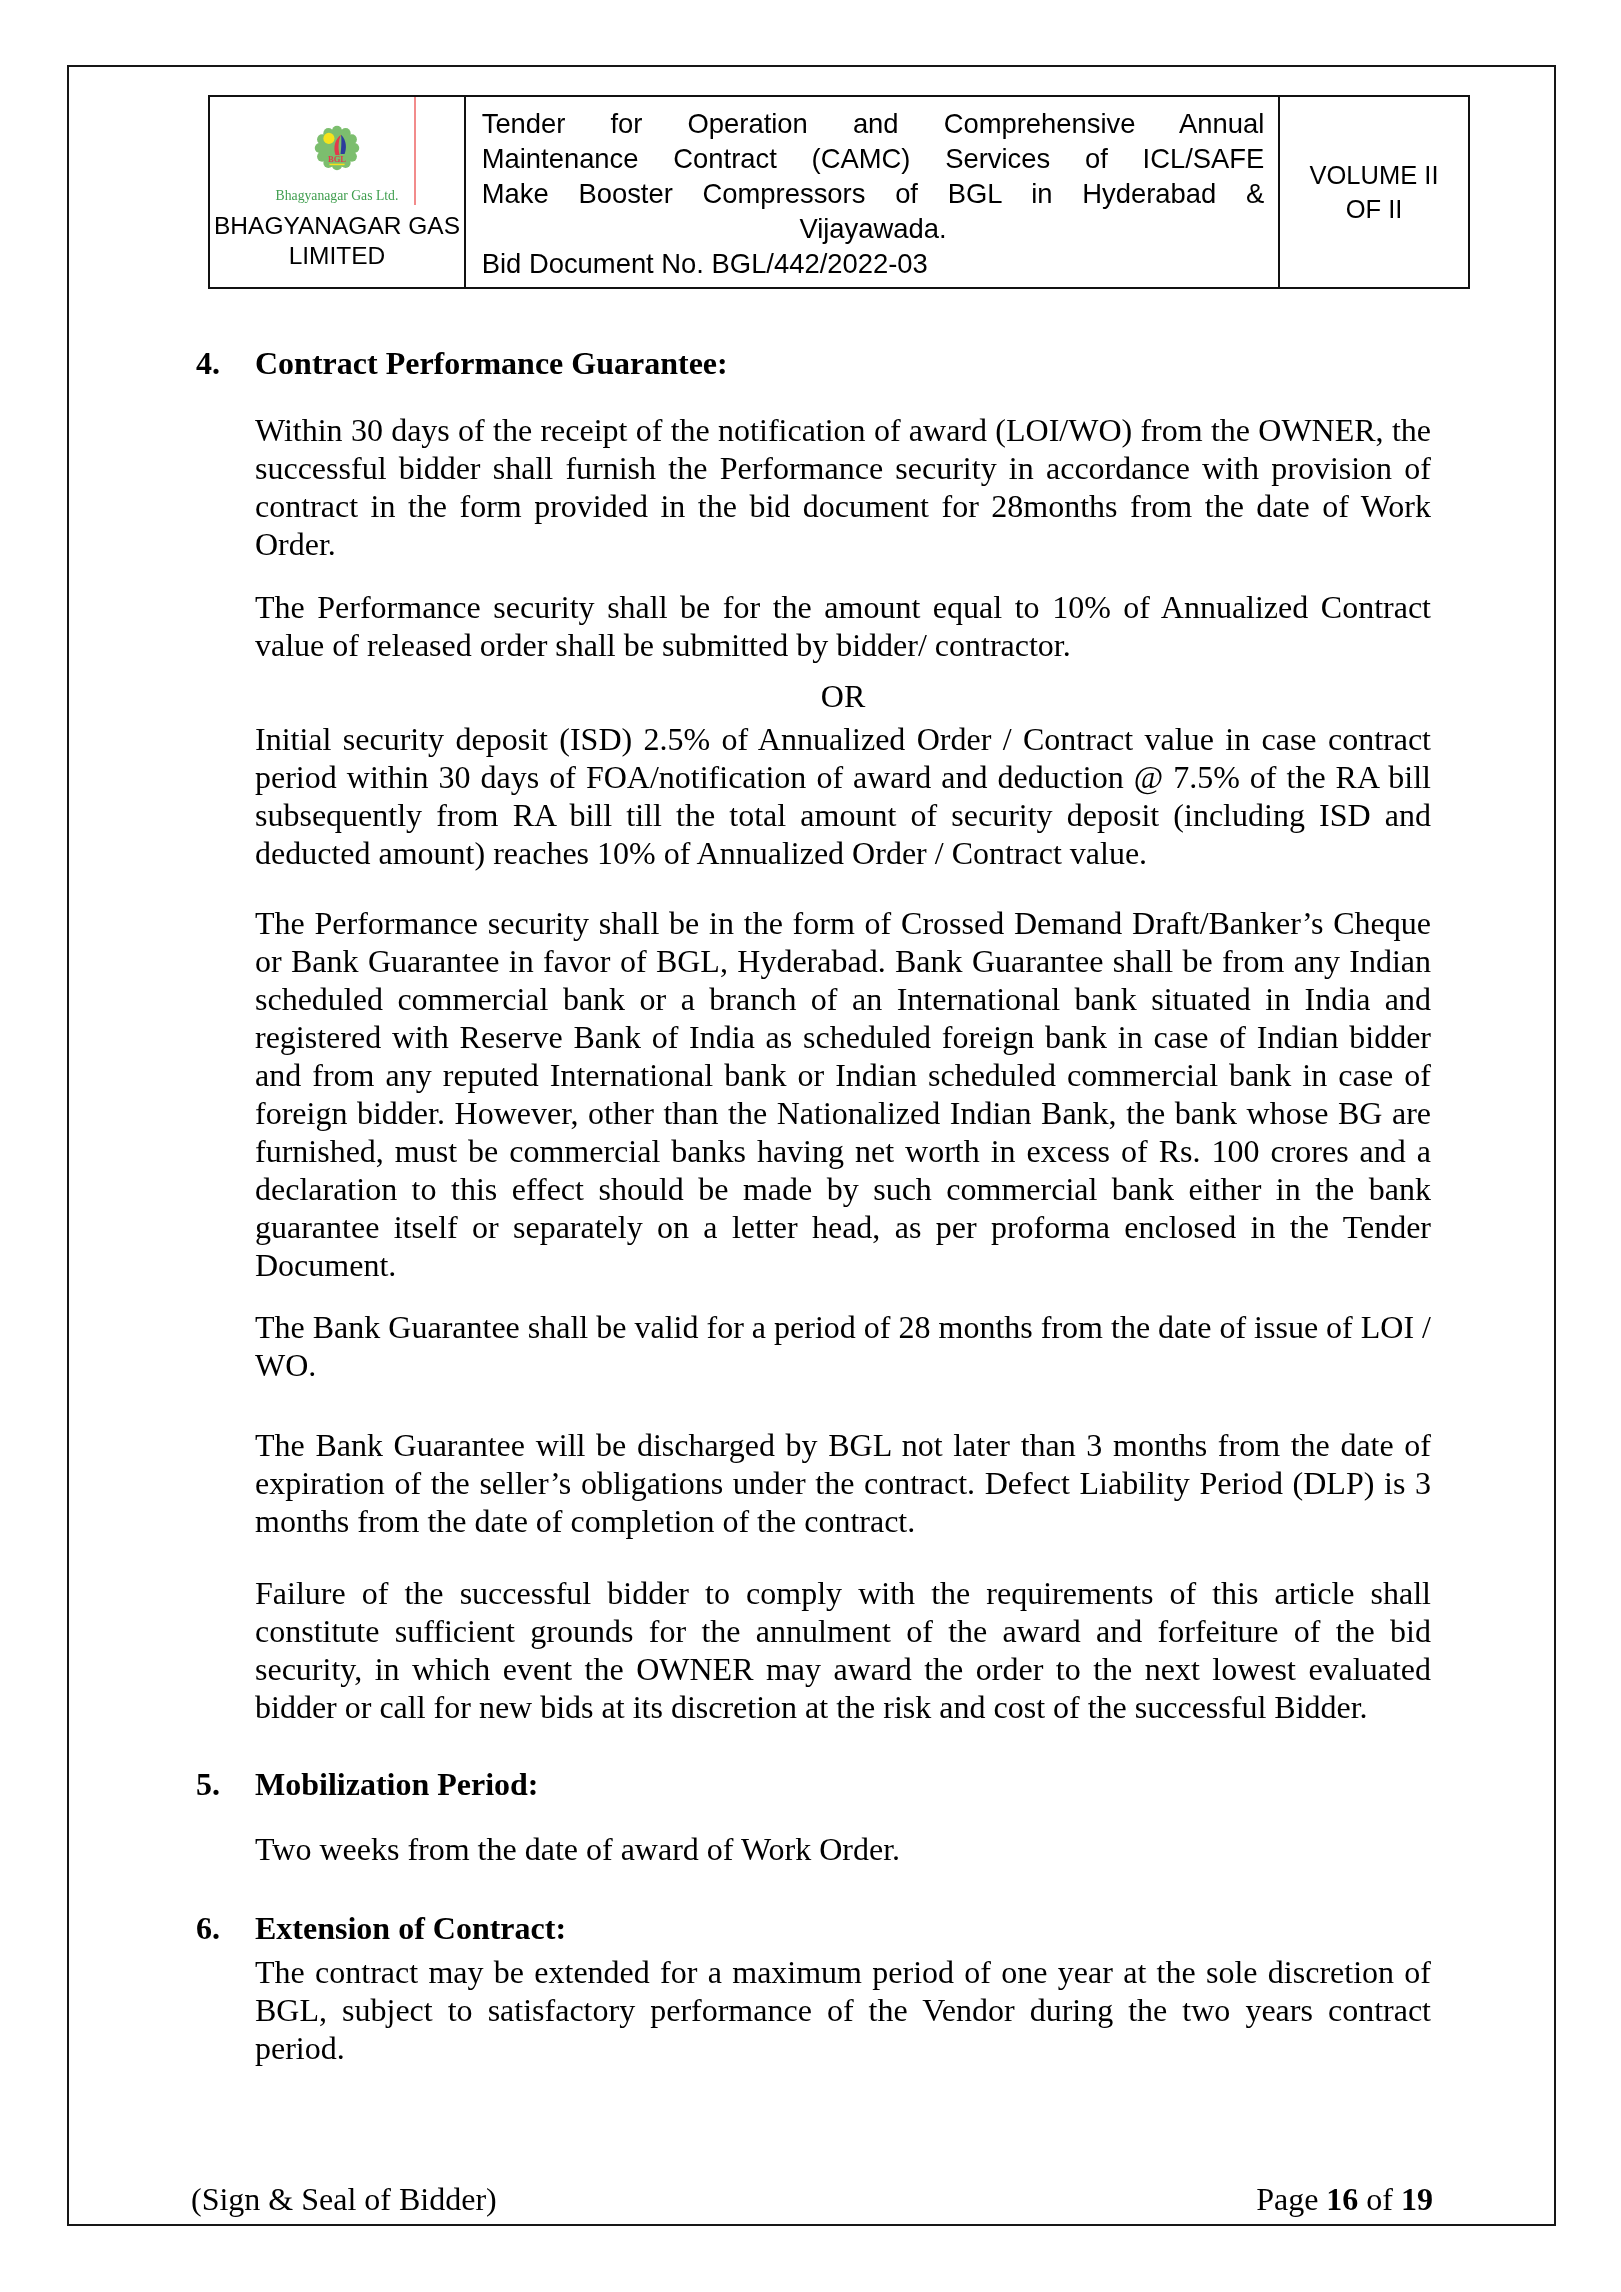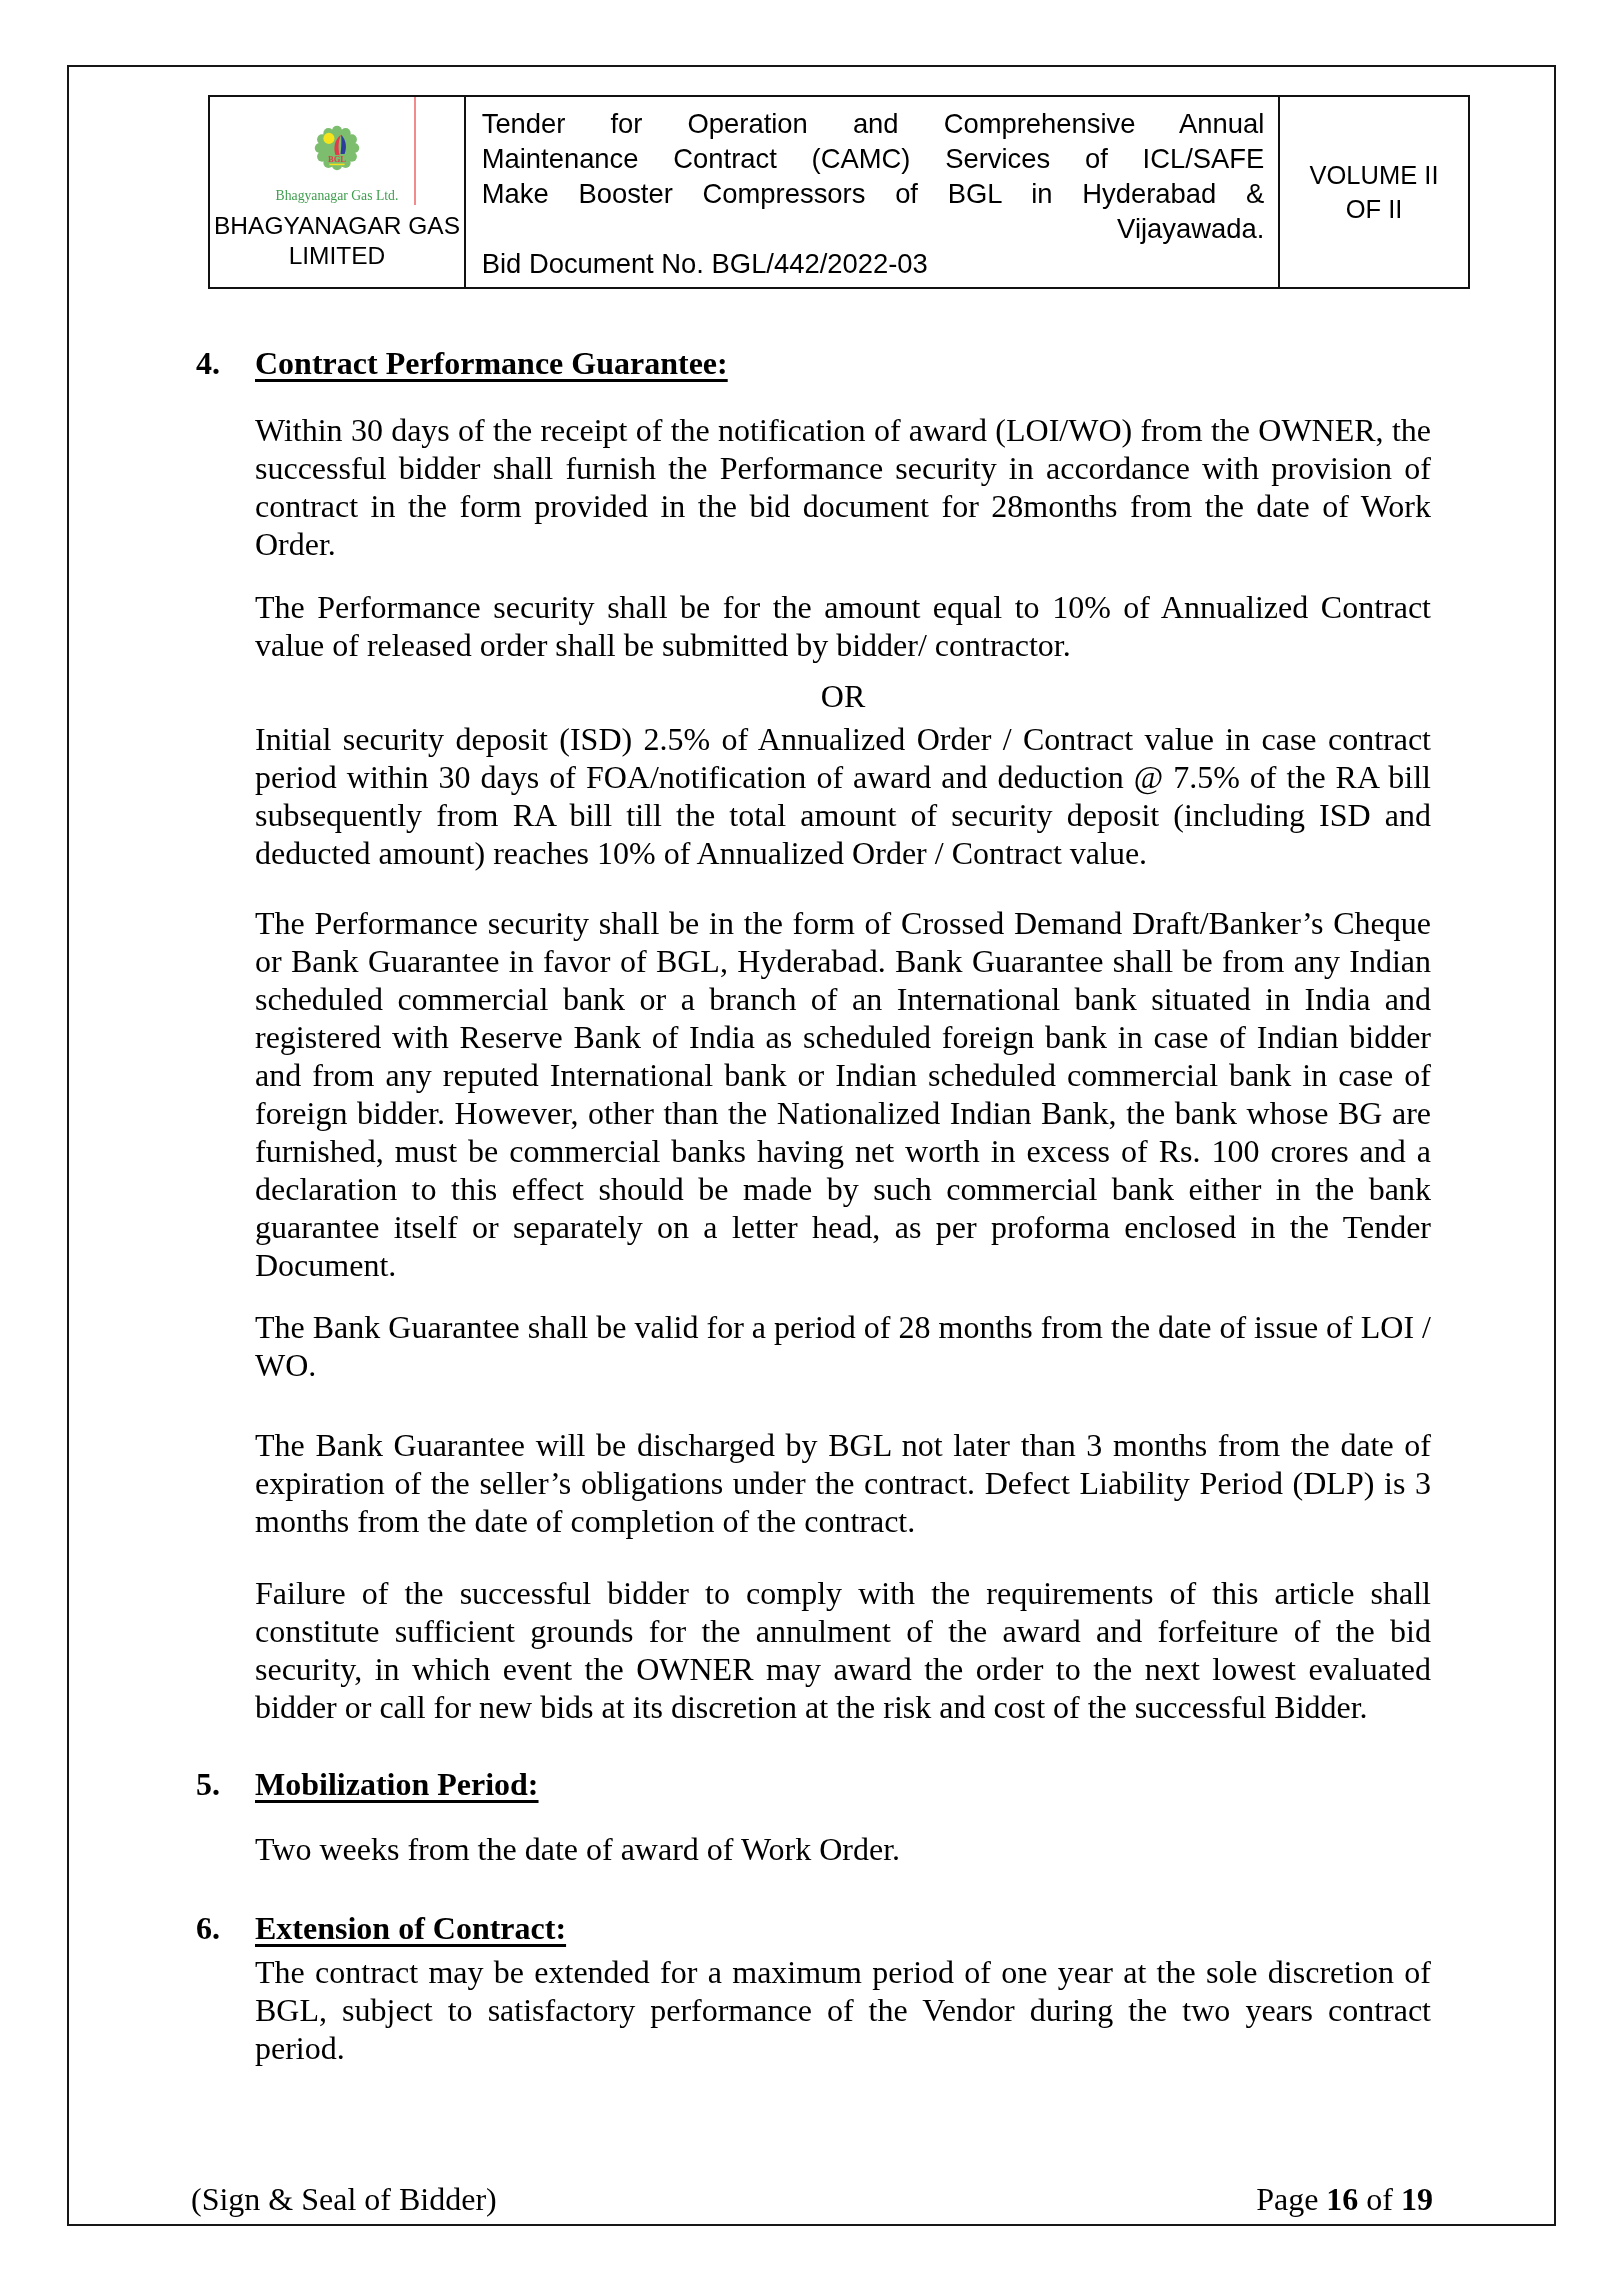--- a/index.html
+++ b/index.html
@@ -66,21 +66,21 @@
     box-sizing: border-box;
     width: 814px;
     flex: none;
     border-right: 2.9px solid #111;
     padding: 8.8px 13.7px 5.9px 15.7px;
     font-family: "Liberation Sans", sans-serif;
     font-size: 27.4px;
     line-height: 35px;
   }
   .hline { text-align: justify; text-align-last: justify; }
-  .hline-last { text-align: right; }
+  .hline-last { text-align: center; }
   .bid-line { }
   .vol-cell {
     box-sizing: border-box;
     flex: 1;
     display: flex;
     flex-direction: column;
     justify-content: center;
     align-items: center;
     font-family: "Liberation Sans", sans-serif;
     font-size: 25.5px;
@@ -89,21 +89,20 @@
   }
   
   .content {
     margin: 55px 123px 0 127px;
     font-size: 32px;
     line-height: 38px;
   }
   .sec-head { display: flex; font-weight: bold; }
   .sec-num  { width: 59px; flex: none; }
   .sec-title {
-    text-decoration: underline;
     text-decoration-thickness: 2.9px;
     text-underline-offset: 4.9px;
   }
   .para {
     margin-left: 59px;
     text-align: justify;
   }
   .or-line { margin-left: 59px; text-align: center; }
   .mb5  { margin-bottom: 4.9px; }
   .mb6  { margin-bottom: 5.9px; }

